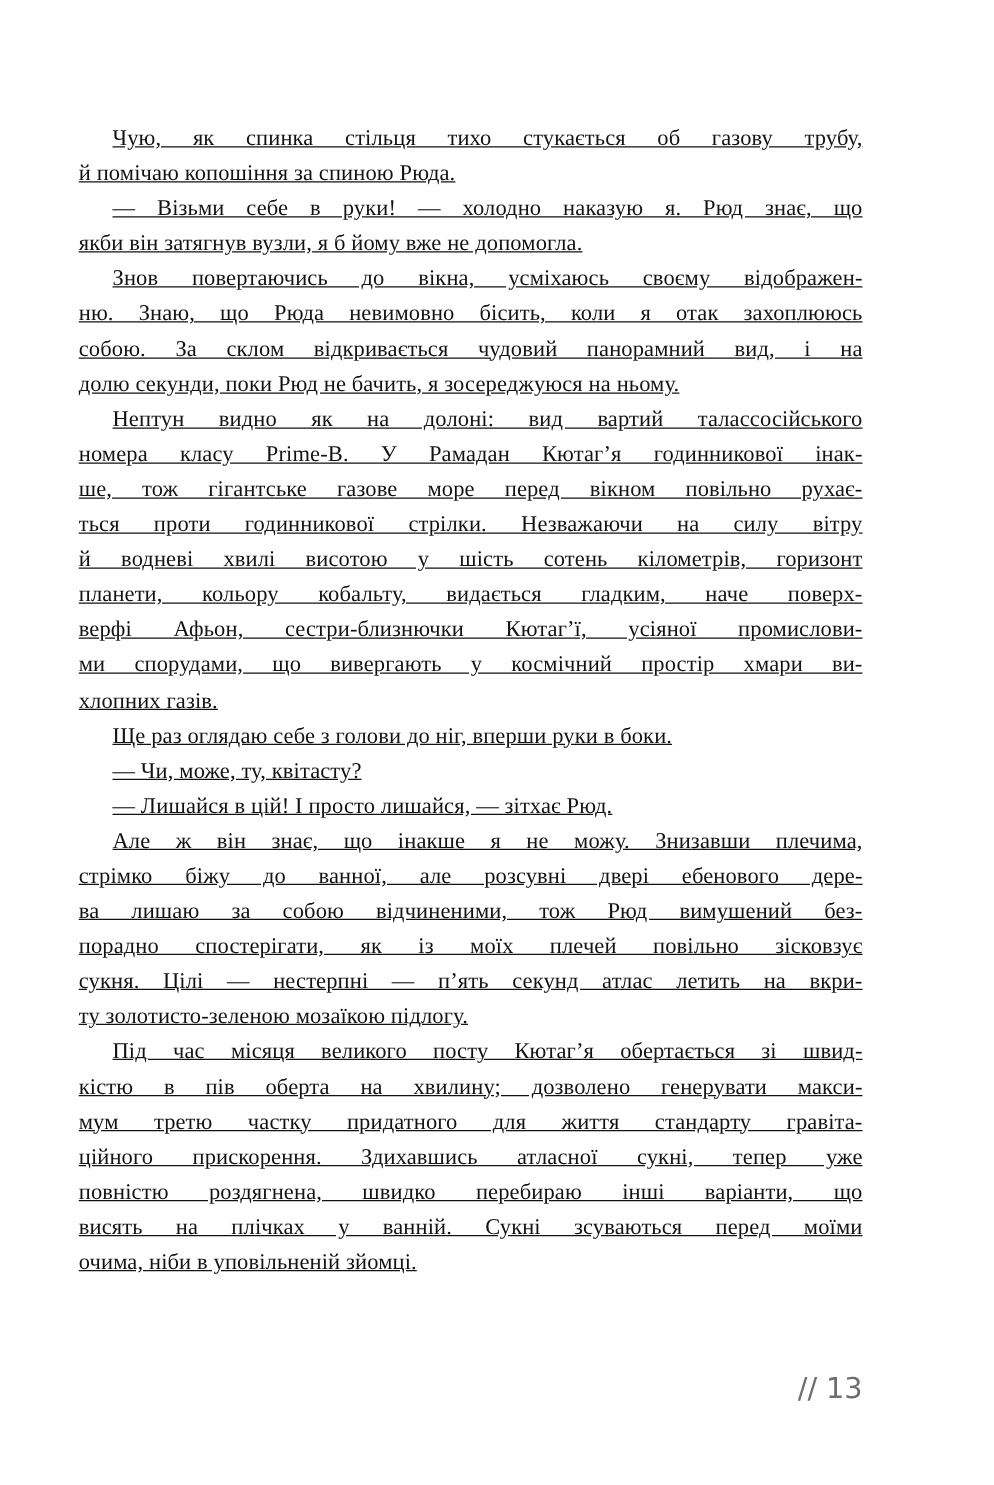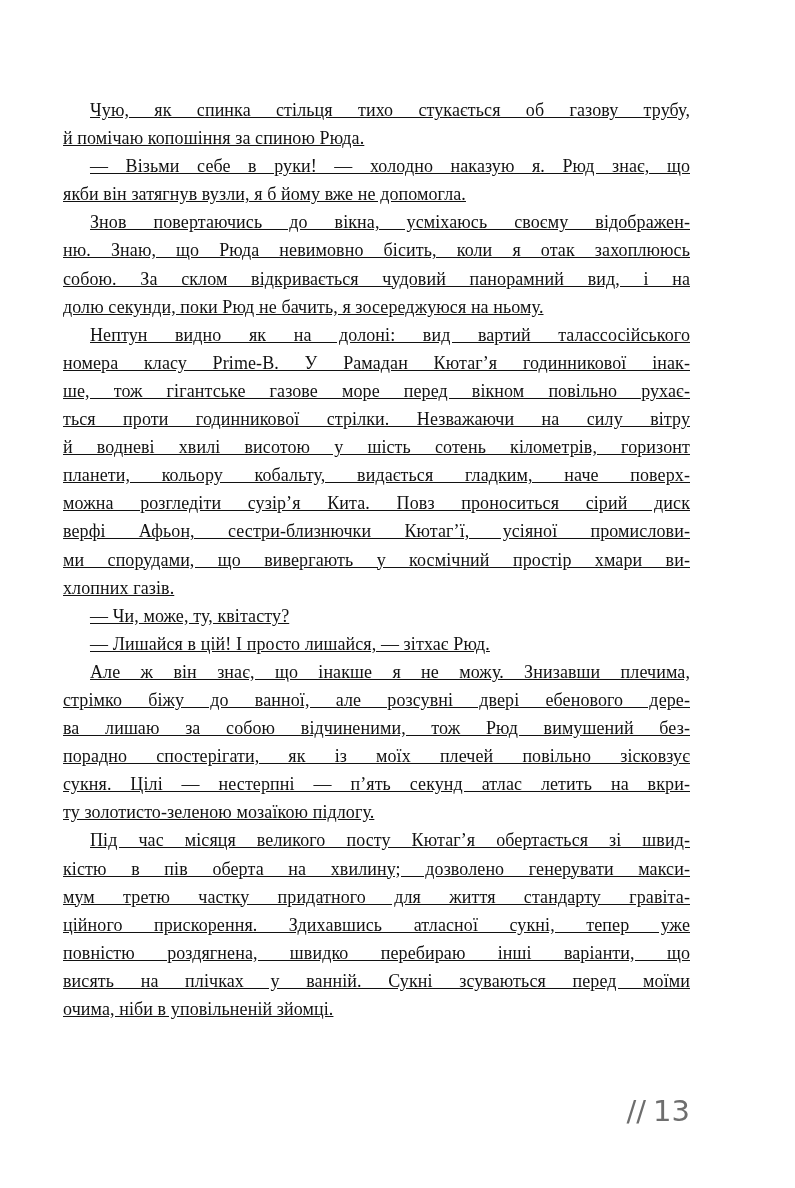--- a/index.html
+++ b/index.html
@@ -42,21 +42,21 @@
   .line.end {
     text-align-last: left;
   }
   .footer {
     position: absolute;
     left: 63px;
     top: 1098px;
     width: 627px;
     text-align: right;
     font-family: "DejaVu Sans", sans-serif;
-    font-size: 29px;
+    font-size: 23px;
     line-height: 26px;
     color: #6e6e6e;
   }
   .footer .slashes {
     margin-right: 7px;
   }
 </style>
 </head>
 <body style="background: rgb(255, 255, 255);">
 
@@ -70,24 +70,24 @@
       <div class="line indent">Знов повертаючись до вікна, усміхаюсь своєму відображен-</div>
       <div class="line">ню. Знаю, що Рюда невимовно бісить, коли я отак захоплююсь</div>
       <div class="line">собою. За склом відкривається чудовий панорамний вид, і на</div>
       <div class="line end">долю секунди, поки Рюд не бачить, я зосереджуюся на ньому.</div>
       <div class="line indent">Нептун видно як на долоні: вид вартий талассосійського</div>
       <div class="line">номера класу Prime-B. У Рамадан Кютаг’я годинникової інак-</div>
       <div class="line">ше, тож гігантське газове море перед вікном повільно рухає-</div>
       <div class="line">ться проти годинникової стрілки. Незважаючи на силу вітру</div>
       <div class="line">й водневі хвилі висотою у шість сотень кілометрів, горизонт</div>
       <div class="line">планети, кольору кобальту, видається гладким, наче поверх-</div>
-      <div class="line">можна розгледіти сузір’я Кита. Повз проноситься сірий диск</div>
       <div class="line">верфі Афьон, сестри-близнючки Кютаг’ї, усіяної промислови-</div>
       <div class="line">ми спорудами, що вивергають у космічний простір хмари ви-</div>
       <div class="line end">хлопних газів.</div>
+      <div class="line indent end">Ще раз оглядаю себе з голови до ніг, вперши руки в боки.</div>
       <div class="line indent end">— Чи, може, ту, квітасту?</div>
       <div class="line indent end">— Лишайся в цій! І просто лишайся, — зітхає Рюд.</div>
       <div class="line indent">Але ж він знає, що інакше я не можу. Знизавши плечима,</div>
       <div class="line">стрімко біжу до ванної, але розсувні двері ебенового дере-</div>
       <div class="line">ва лишаю за собою відчиненими, тож Рюд вимушений без-</div>
       <div class="line">порадно спостерігати, як із моїх плечей повільно зісковзує</div>
       <div class="line">сукня. Цілі — нестерпні — п’ять секунд атлас летить на вкри-</div>
       <div class="line end">ту золотисто-зеленою мозаїкою підлогу.</div>
       <div class="line indent">Під час місяця великого посту Кютаг’я обертається зі швид-</div>
       <div class="line">кістю в пів оберта на хвилину; дозволено генерувати макси-</div>

